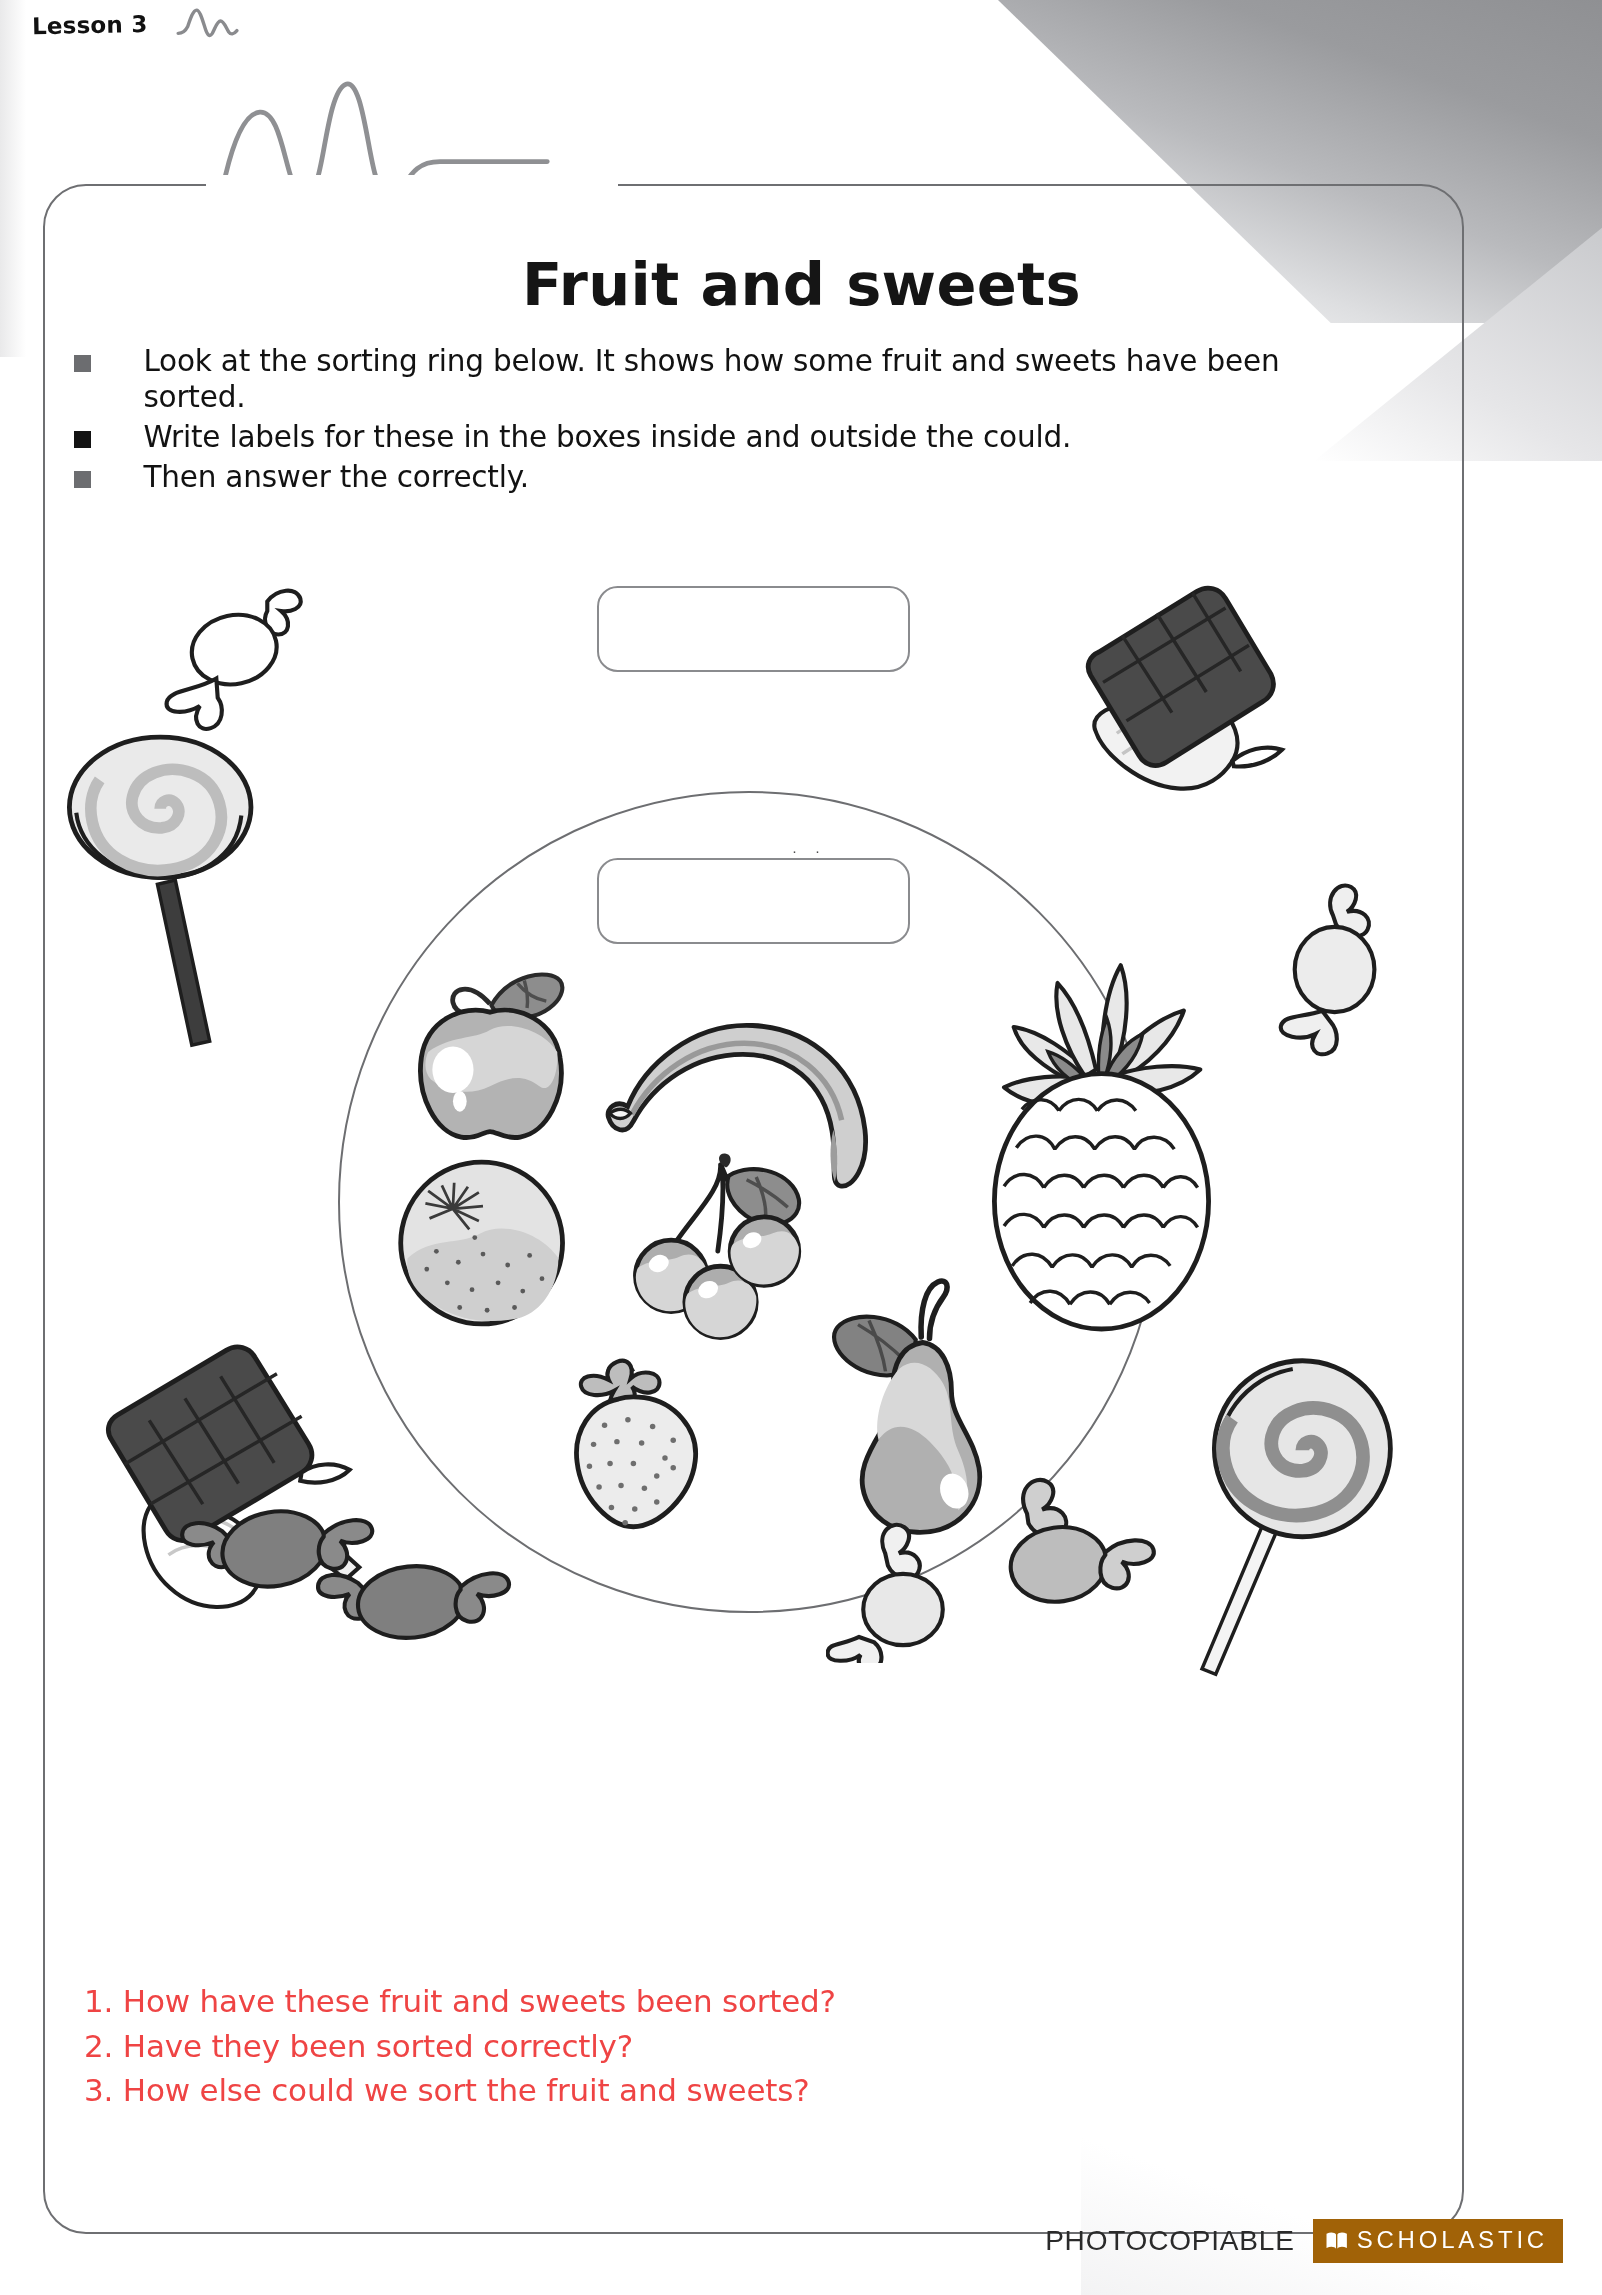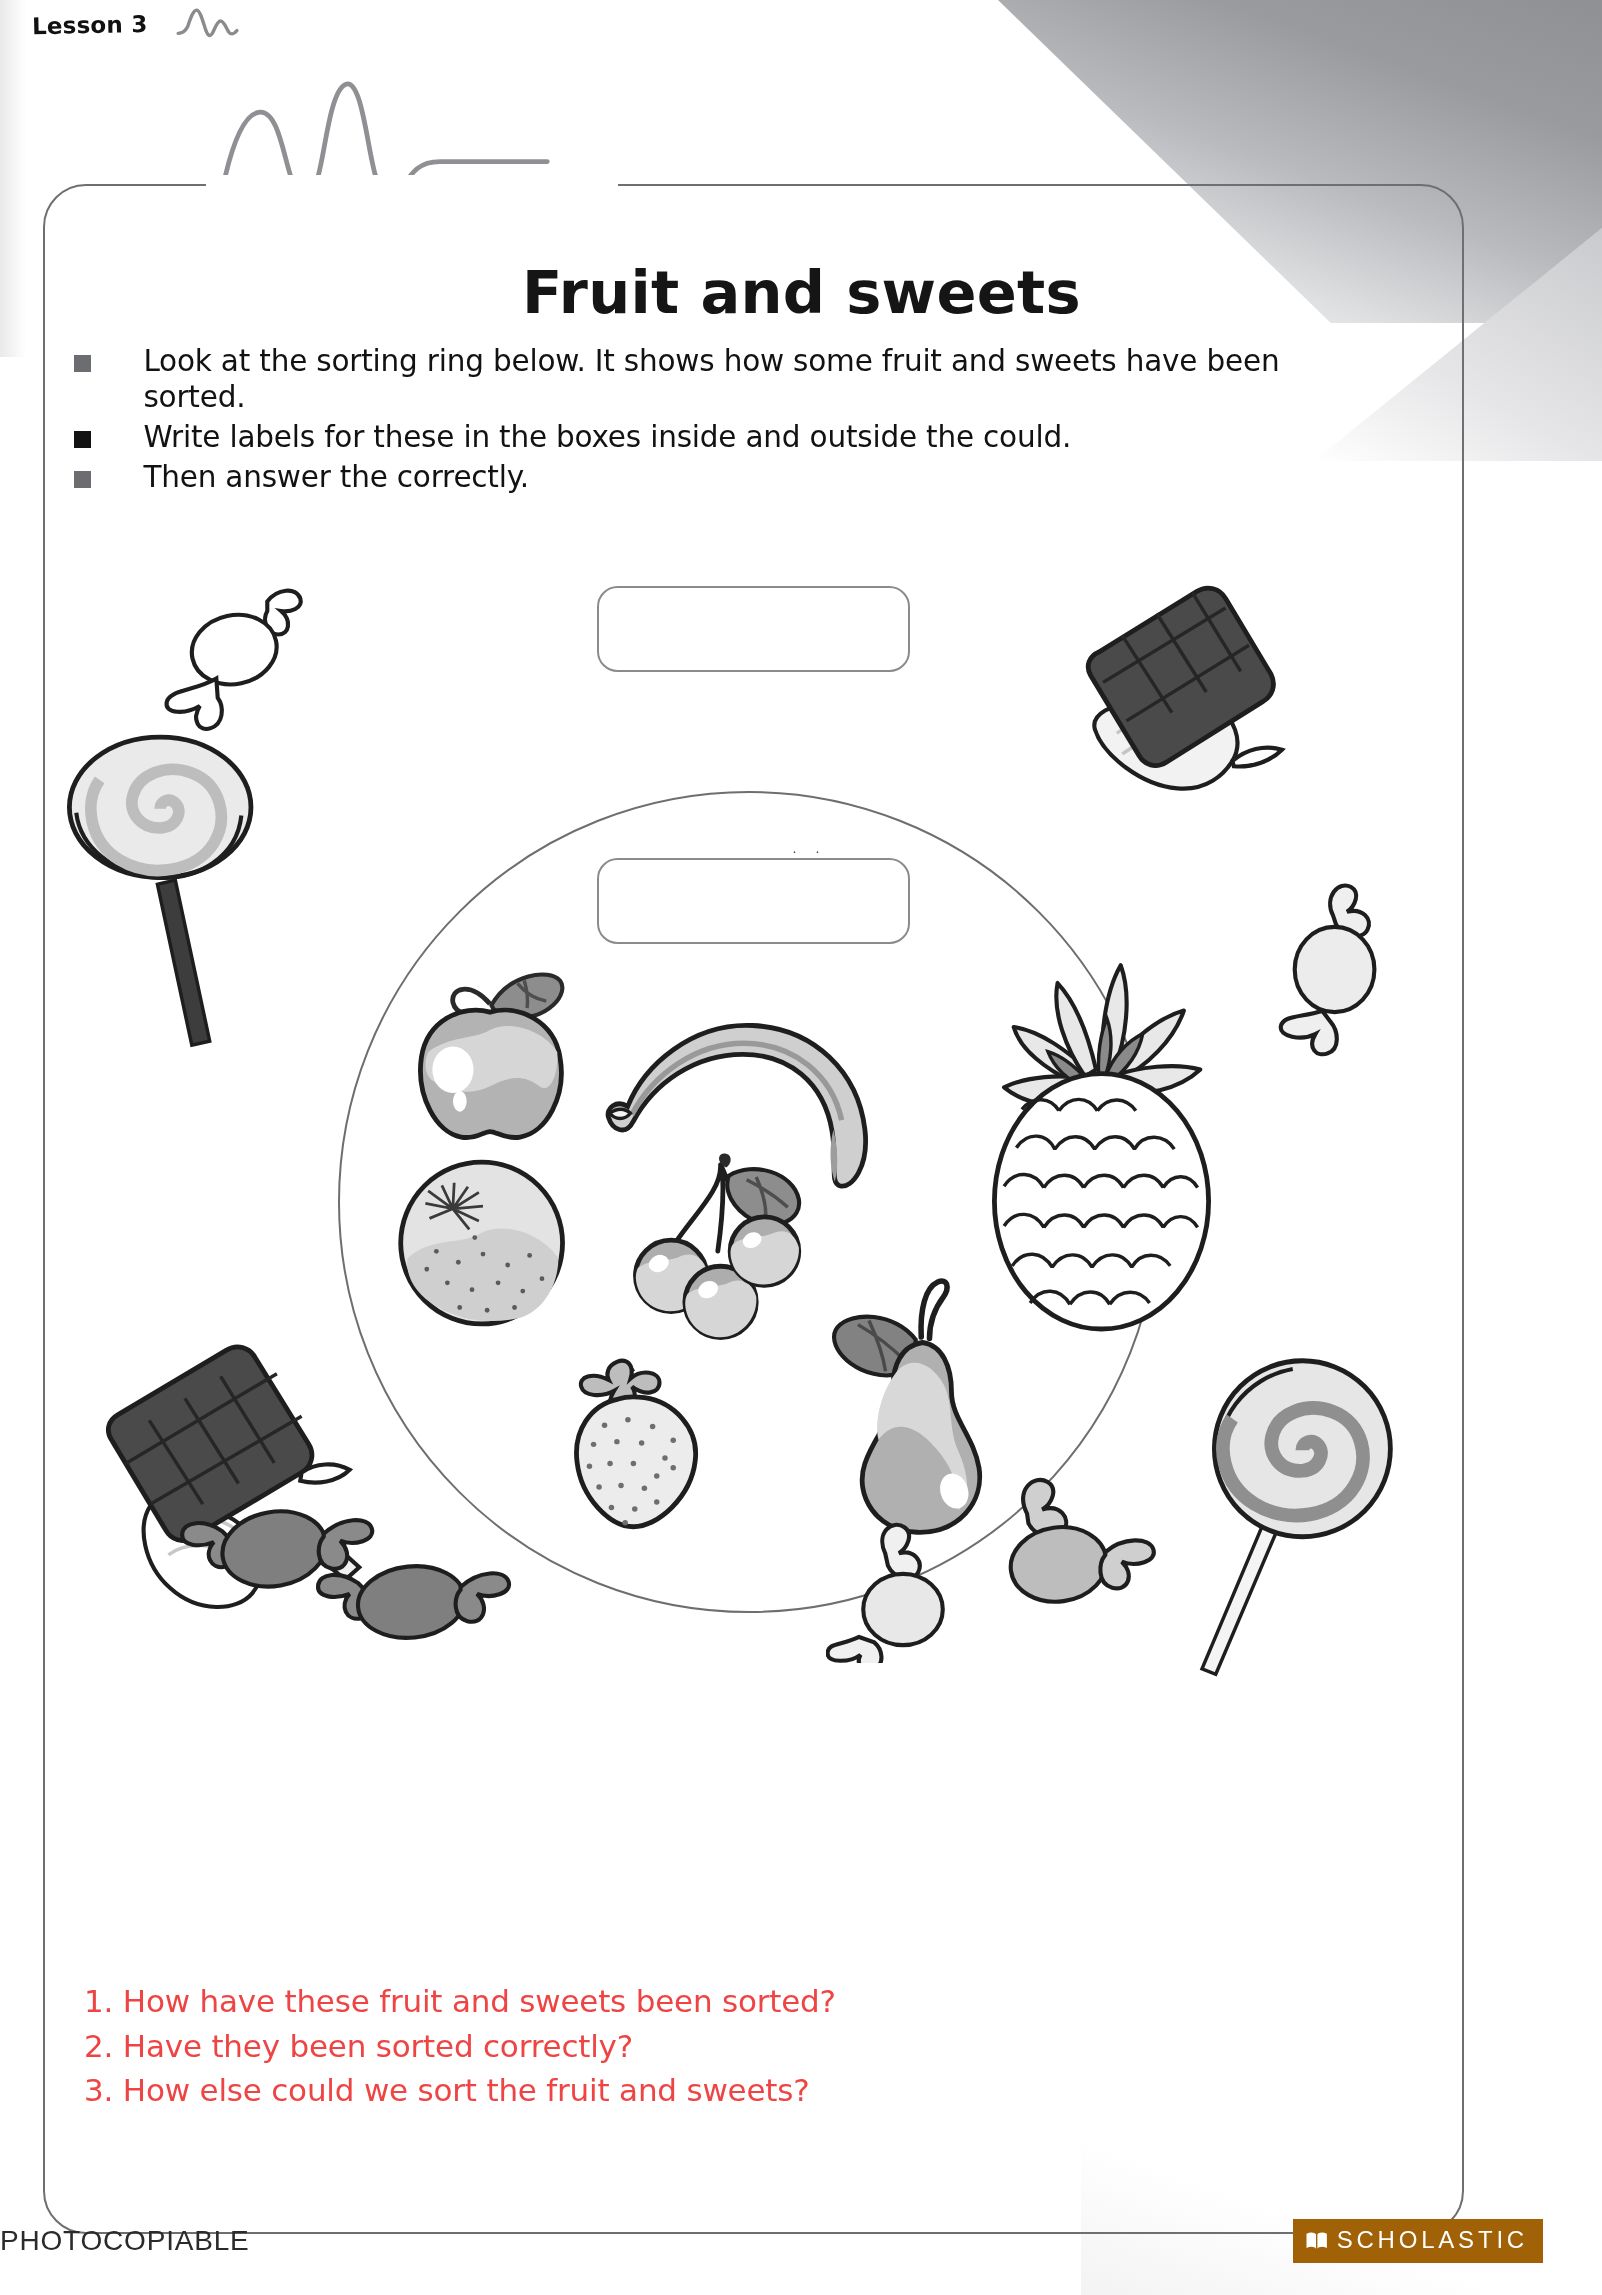--- a/index.html
+++ b/index.html
@@ -44,21 +44,21 @@
   .frame{
     position:absolute;left:43px;top:184px;width:1417px;height:2046px;
     border:2.7px solid #6e6f72;border-radius:43px;background:transparent;
   }
   
   .frame-notch{
     position:absolute;left:206px;top:175px;width:412px;height:27.5px;background:#fff;
   }
 
   h1.title{
-    position:absolute;left:0;right:0;top:250px;margin:8px;text-align:center;
+    position:absolute;left:0;right:0;top:250px;margin:0;text-align:center;
     font-family:"DejaVu Sans",sans-serif;
     font-weight:bold;font-size:59px;letter-spacing:0.3px;color:#151515;
   }
 
   .instructions{position:absolute;left:74px;top:344px;width:1305px;}
   .bullet-row{display:flex;align-items:flex-start;margin-bottom:4.1px;gap:40px;}
   .sq{
     width:17px;height:17px;flex:0 0 17px;margin:11px 12.4px 0 0;
     background:#6c6d70;
   }
@@ -81,21 +81,21 @@
   .ring{
     position:absolute;left:295px;top:186px;width:818px;height:818px;
     border:2.7px solid #6d6e71;border-radius:50%;background:transparent;
   }
 
   .item{position:absolute;}
   .dots{position:absolute;left:749px;top:237px;font-size:15px;color:#4b4b4b;letter-spacing:6.9px;}
 
   .footer{
     position:absolute;left:0;right:0;bottom:30px;height:48px;
-    display:flex;align-items:center;justify-content:space-between;padding-right:60px;
+    display:flex;align-items:center;justify-content:flex-end;padding-right:40px;
     gap:18px;
   }
   .photocopiable{
     font-family:"Liberation Sans",sans-serif;
     font-size:28px;letter-spacing:0.8px;color:#2a2a2a;
   }
   .scholastic{
     background:#a16207;color:#fff;padding:6.9px 15px 8.2px 12.4px;
     display:flex;align-items:center;gap:8.2px;
     font-family:"Liberation Sans",sans-serif;

